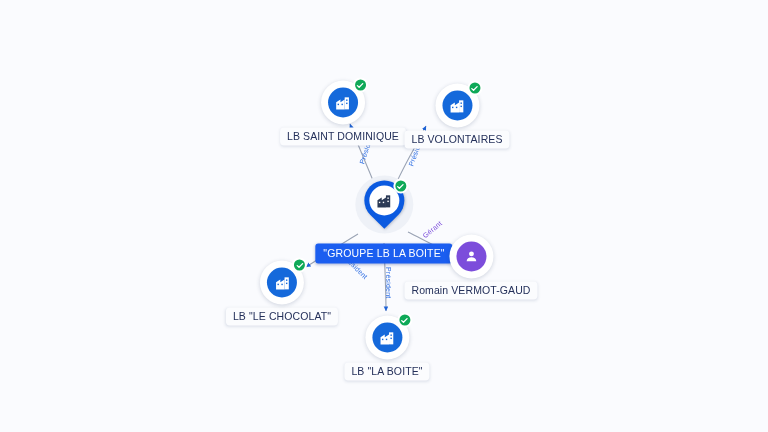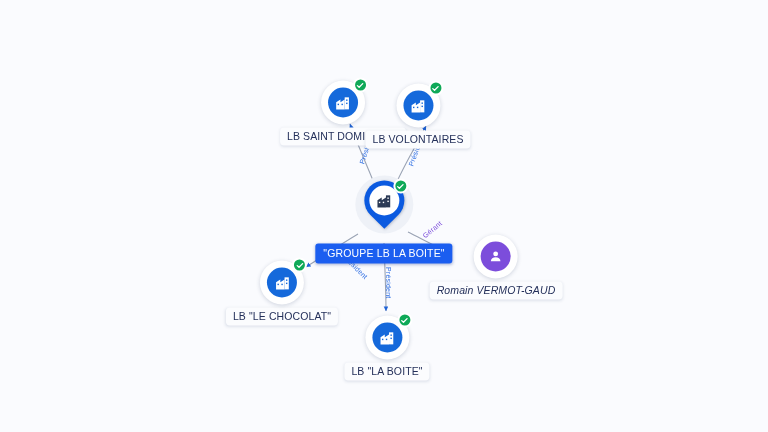--- a/index.html
+++ b/index.html
@@ -246,21 +246,21 @@
       </div>
       <div class="verified-badge">
         <svg width="8" height="8" viewBox="0 0 12 12">
           <path d="M2 6.2 L4.6 8.6 L10 3.2" stroke="#ffffff" stroke-width="2" fill="none" stroke-linecap="round" stroke-linejoin="round"></path>
         </svg>
       </div>
     </div>
     <div class="node-label">LB SAINT DOMINIQUE</div>
   </div>
 
-  <div class="node" style="left:418px; top:116px;">
+  <div class="node" style="left:457px; top:116px;">
     <div class="node-badge-wrap">
       <div class="node-circle">
         <div class="node-inner-disc">
           <svg width="17" height="17" viewBox="0 0 24 24" fill="none">
             <path d="M3 21V11l6-4v4l6-4v14z" fill="#ffffff"></path>
             <rect x="15" y="4" width="6" height="17" fill="#ffffff"></rect>
             <rect x="5" y="13" width="2" height="2" fill="#1569db"></rect>
             <rect x="10.5" y="13" width="2" height="2" fill="#1569db"></rect>
             <rect x="17" y="7" width="2" height="2" fill="#1569db"></rect>
             <rect x="17" y="11.5" width="2" height="2" fill="#1569db"></rect>
@@ -292,21 +292,21 @@
       </div>
       <div class="pin-badge">
         <svg width="8" height="8" viewBox="0 0 12 12">
           <path d="M2 6.2 L4.6 8.6 L10 3.2" stroke="#ffffff" stroke-width="2" fill="none" stroke-linecap="round" stroke-linejoin="round"></path>
         </svg>
       </div>
     </div>
     <div class="node-label primary">"GROUPE LB LA BOITE"</div>
   </div>
 
-  <div class="node" style="left:496px; top:267px;font-style:italic;">
+  <div class="node" style="left:471px; top:267px;">
     <div class="node-badge-wrap">
       <div class="person-circle">
         <div class="person-disc">
           <svg width="16" height="16" viewBox="0 0 24 24">
             <circle cx="12" cy="8" r="3.6" fill="#ffffff"></circle>
             <path d="M4.8 19.2c0-4 3.3-6 7.2-6s7.2 2 7.2 6z" fill="#ffffff"></path>
           </svg>
         </div>
       </div>
     </div>

